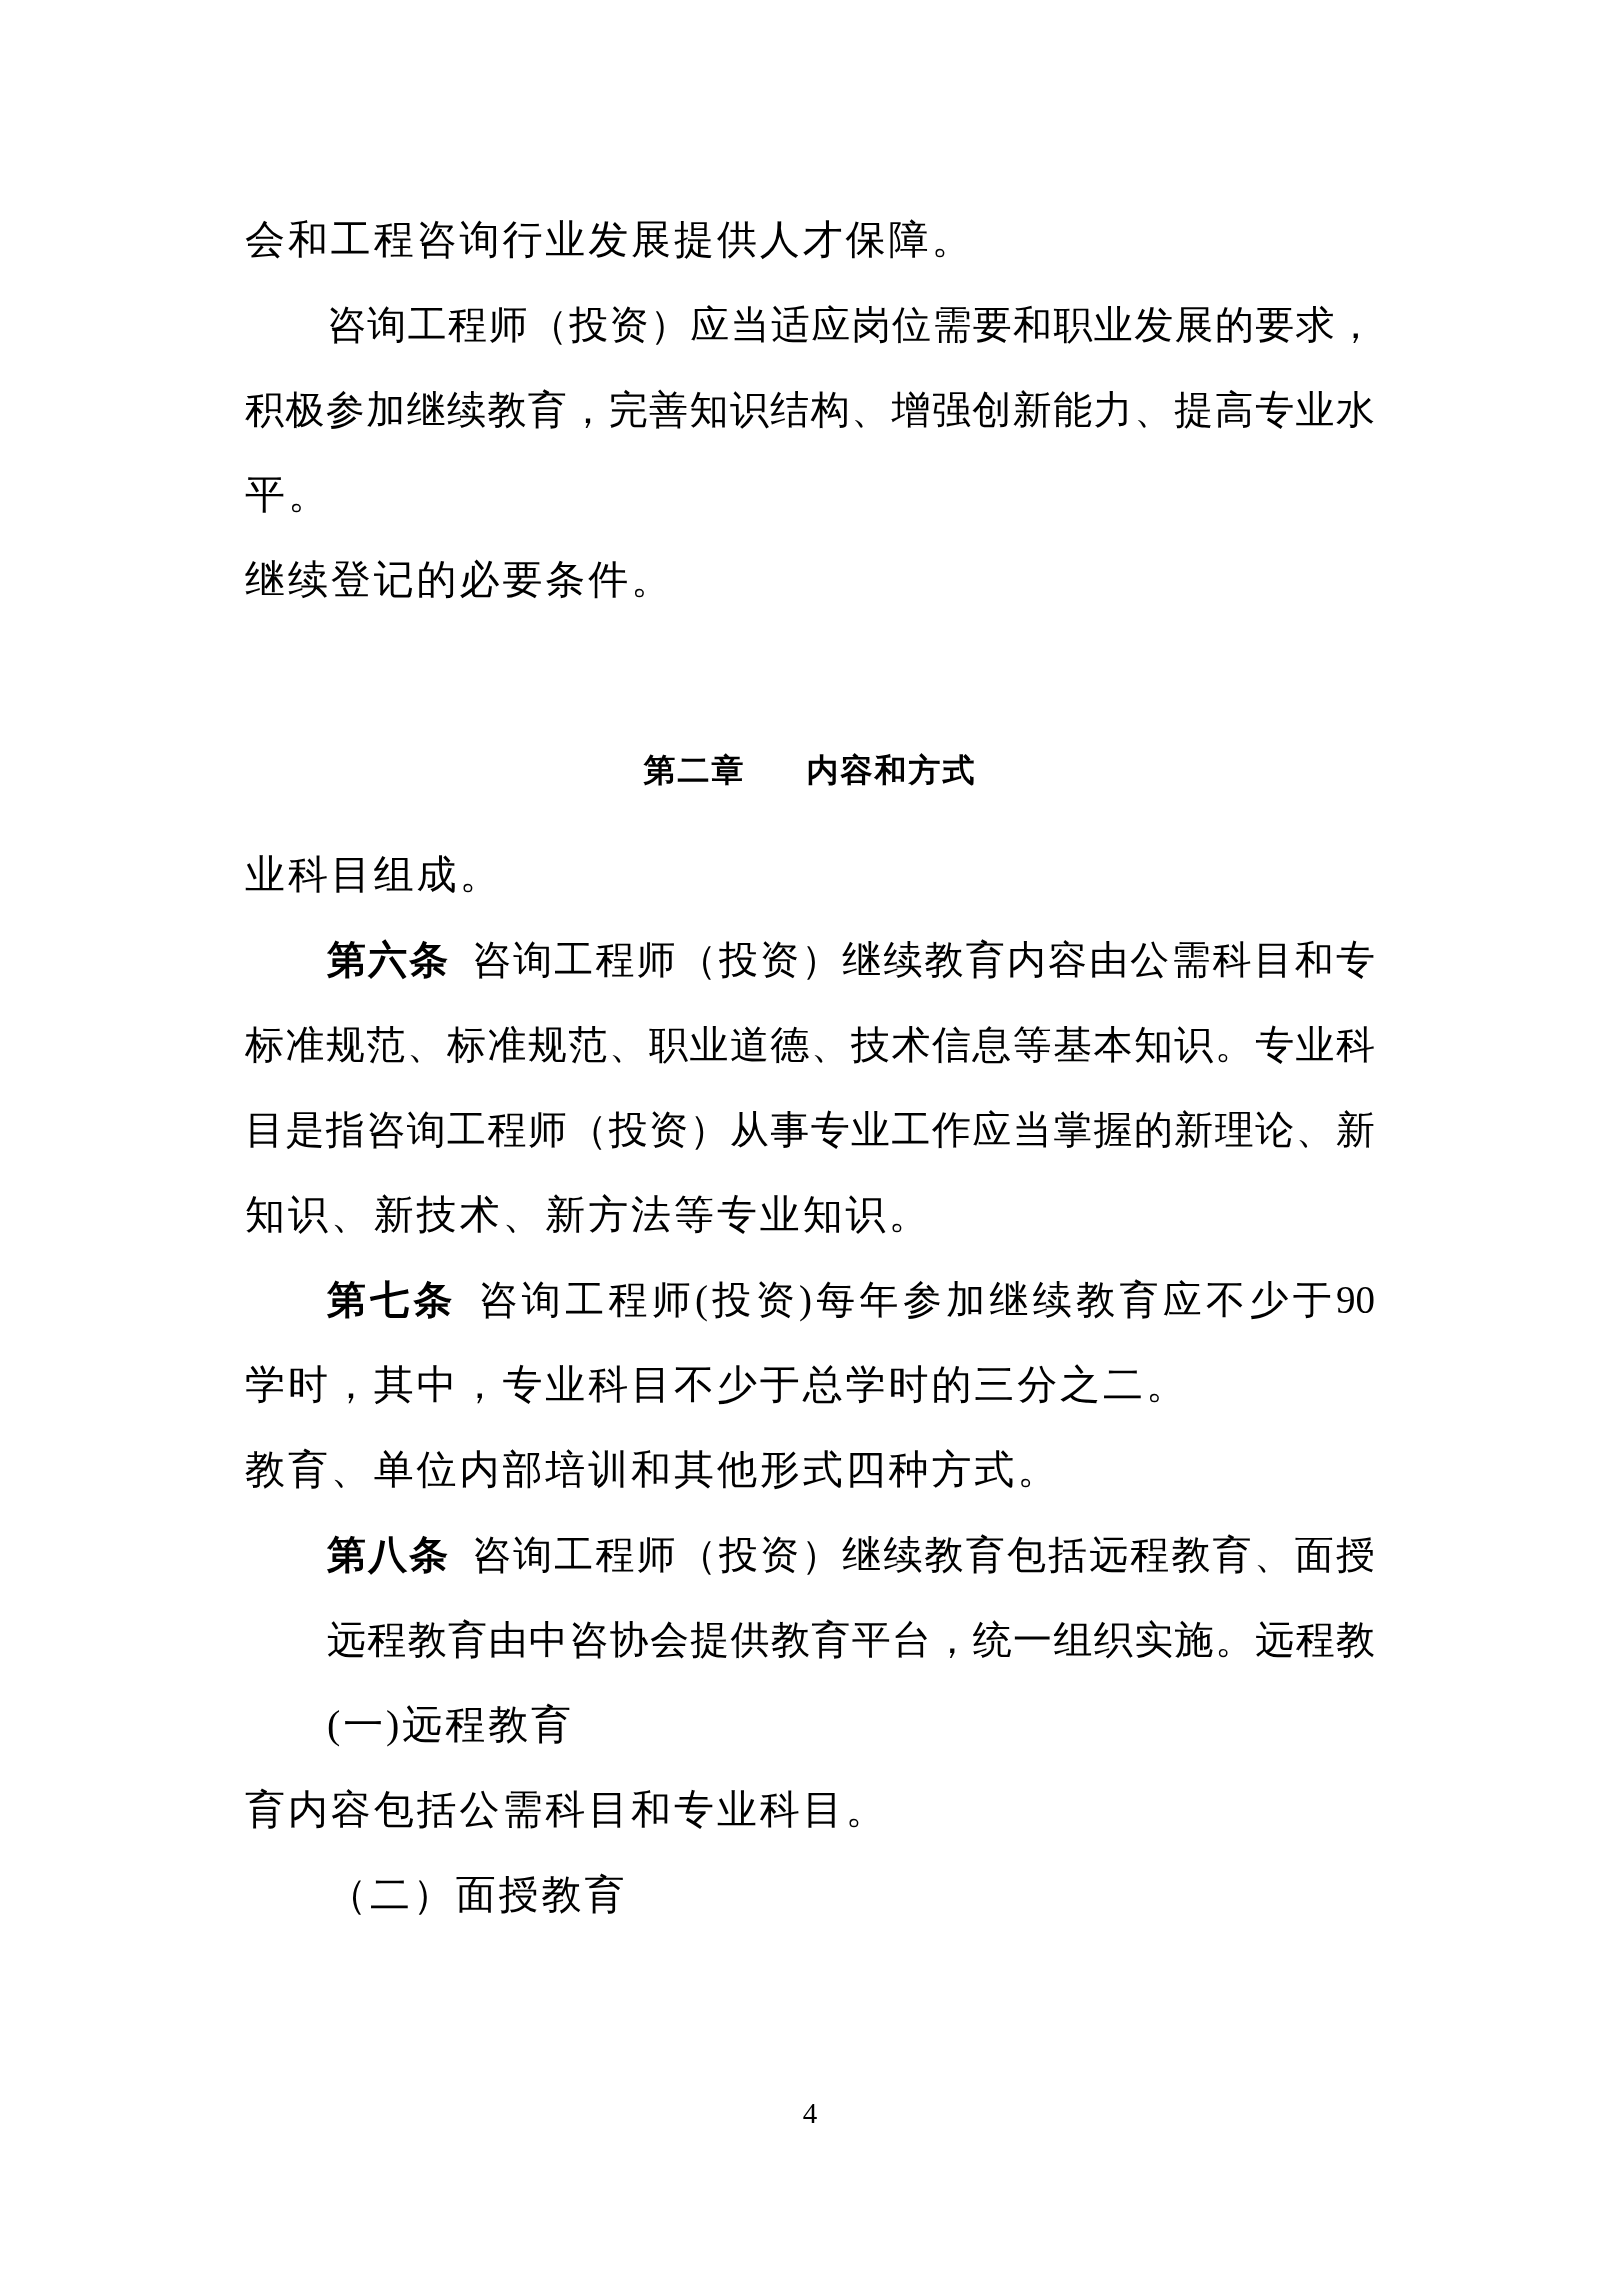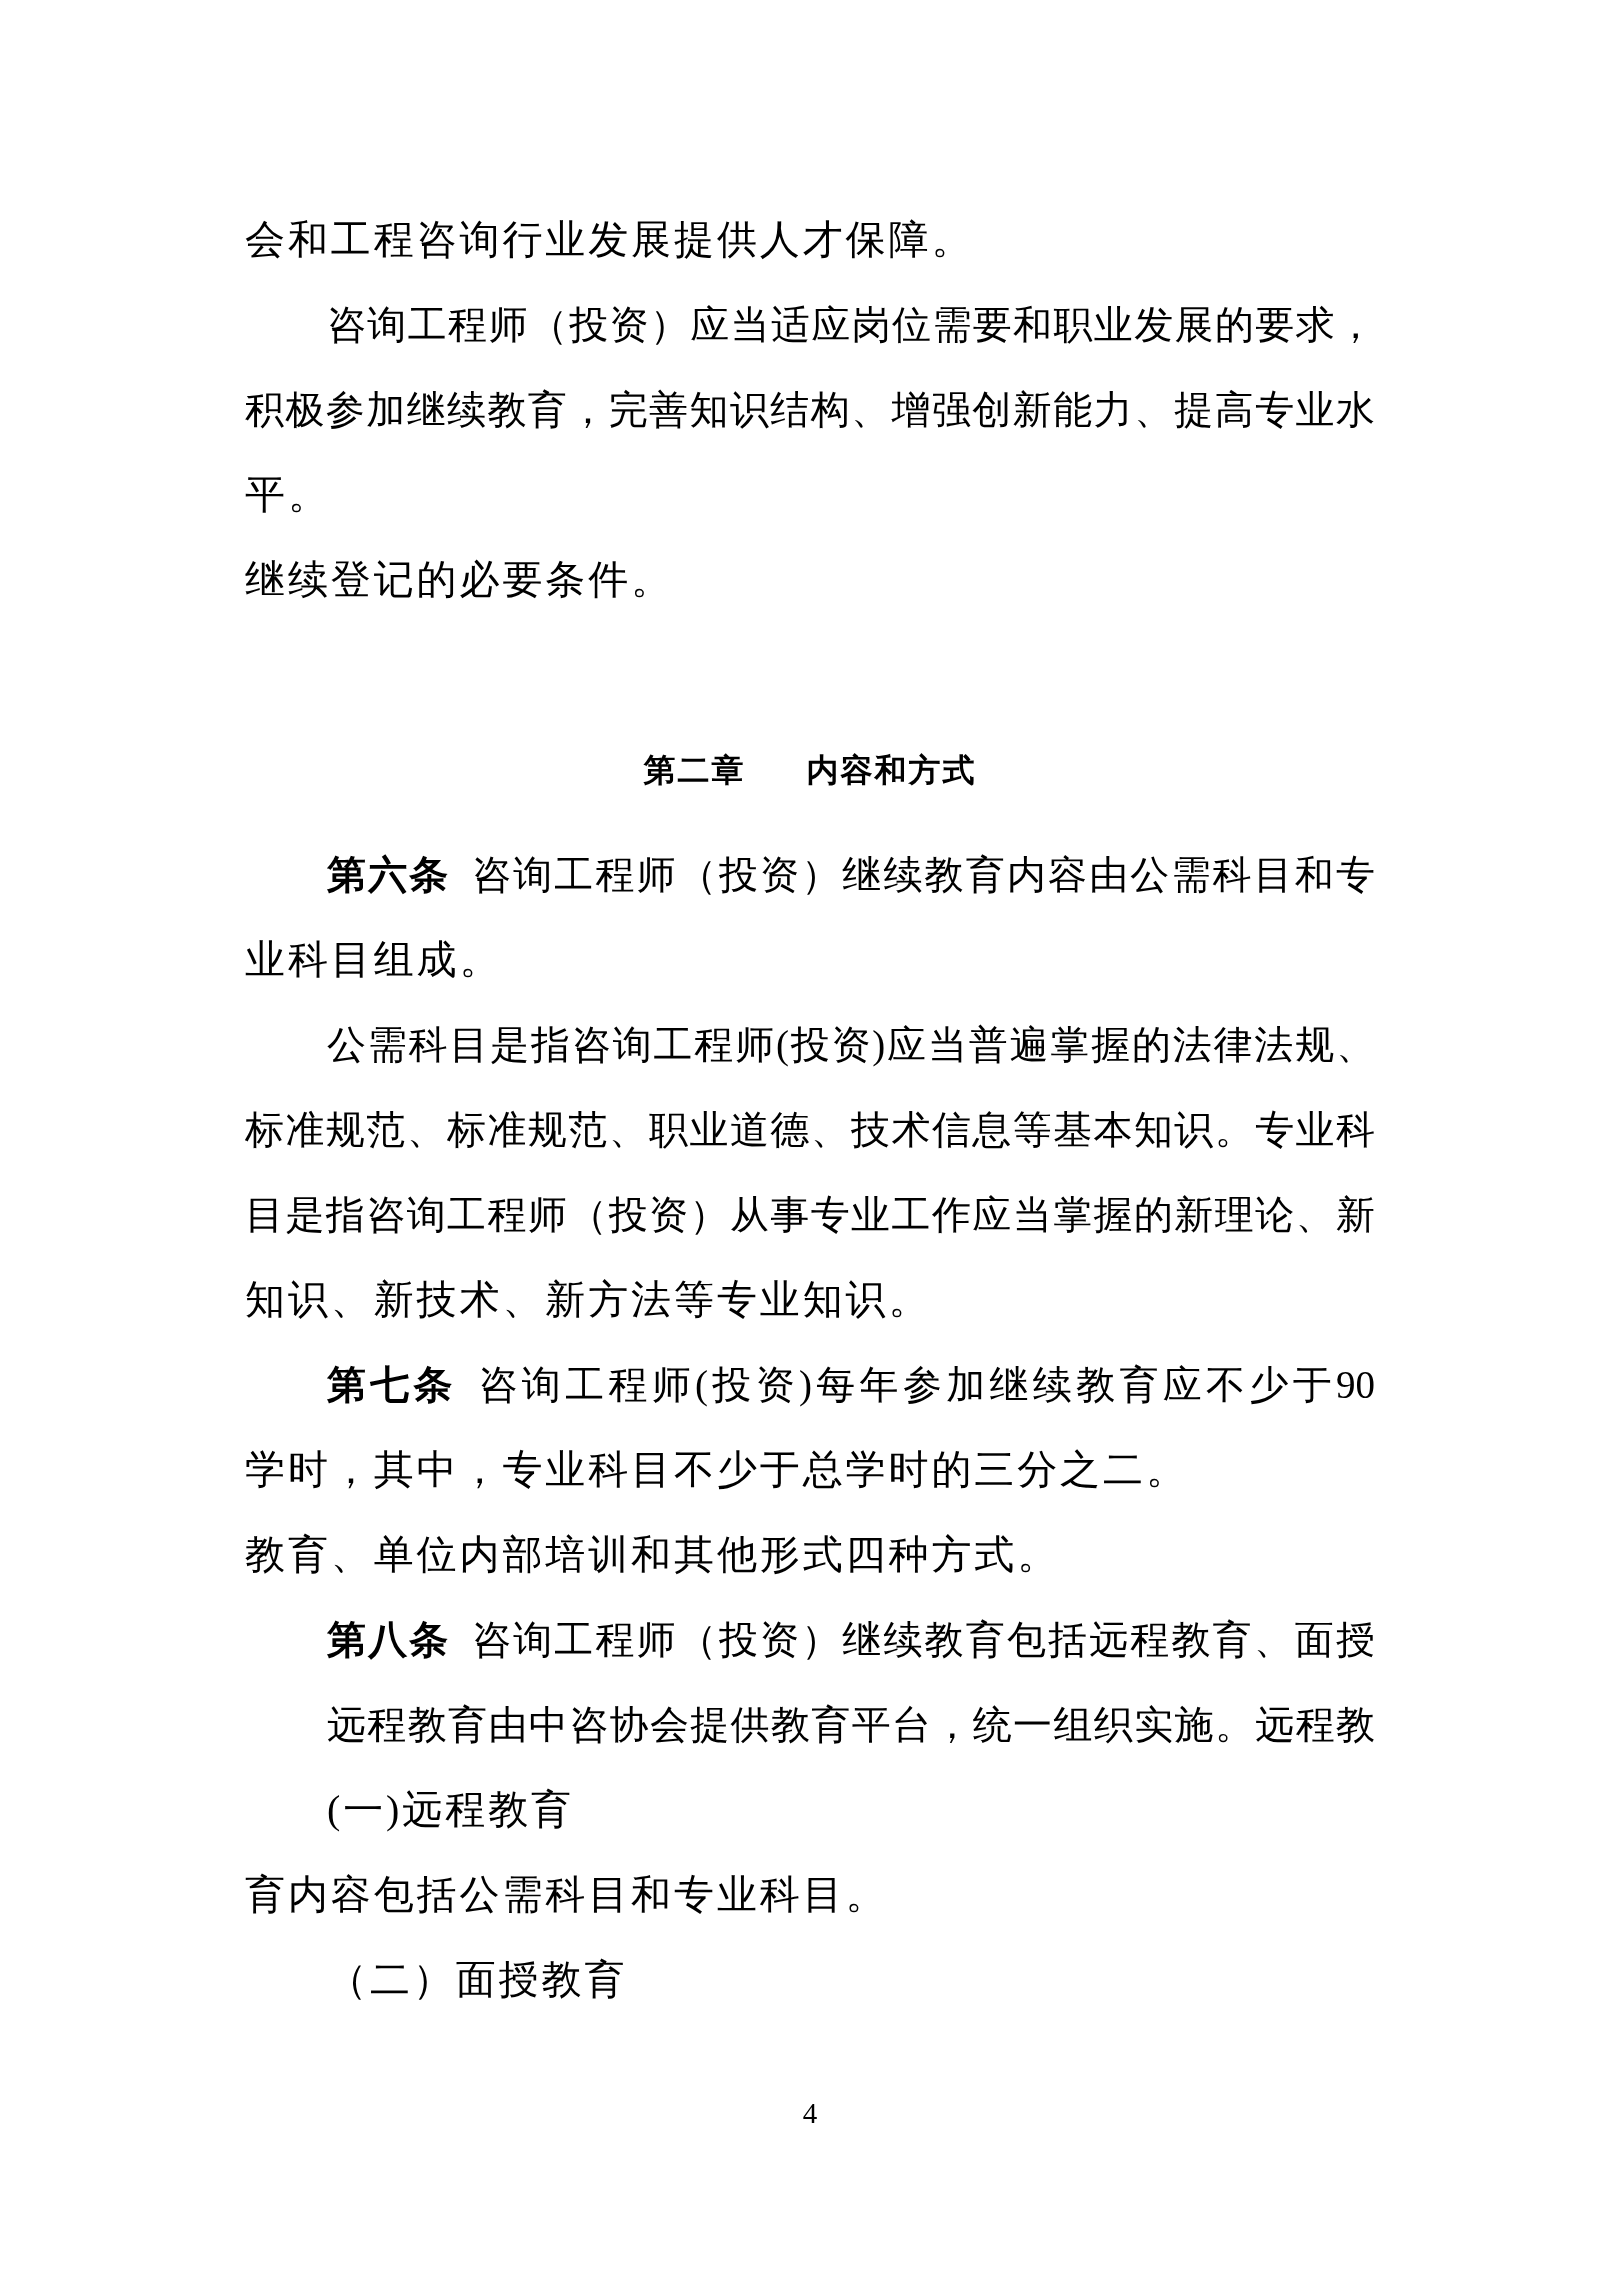--- a/index.html
+++ b/index.html
@@ -71,25 +71,24 @@
 
     <div class="line"><span>平。</span></div>
 
 
     <div class="line"><span>继续登记的必要条件。</span></div>
 
     <div class="chapter">
       <span class="chnum">第二章</span><span>内容和方式</span>
     </div>
 
+    <div class="line"><span>业科目组成。</span></div>
+
     <div class="line indent fill"><span class="label">第六条</span><span>咨询工程师（投资）继续教育内容由公需科目和专</span></div>
 
-    <div class="line"><span>业科目组成。</span></div>
-
-    <div class="line indent fill"><span>公需科目是指咨询工程师(投资)应当普遍掌握的法律法规、</span></div>
 
     <div class="line fill"><span>标准规范、标准规范、职业道德、技术信息等基本知识。专业科</span></div>
 
     <div class="line fill"><span>目是指咨询工程师（投资）从事专业工作应当掌握的新理论、新</span></div>
 
     <div class="line"><span>知识、新技术、新方法等专业知识。</span></div>
 
     <div class="line indent fill"><span class="label">第七条</span><span>咨询工程师(投资)每年参加继续教育应不少于90</span></div>
 
     <div class="line"><span>学时，其中，专业科目不少于总学时的三分之二。</span></div>

